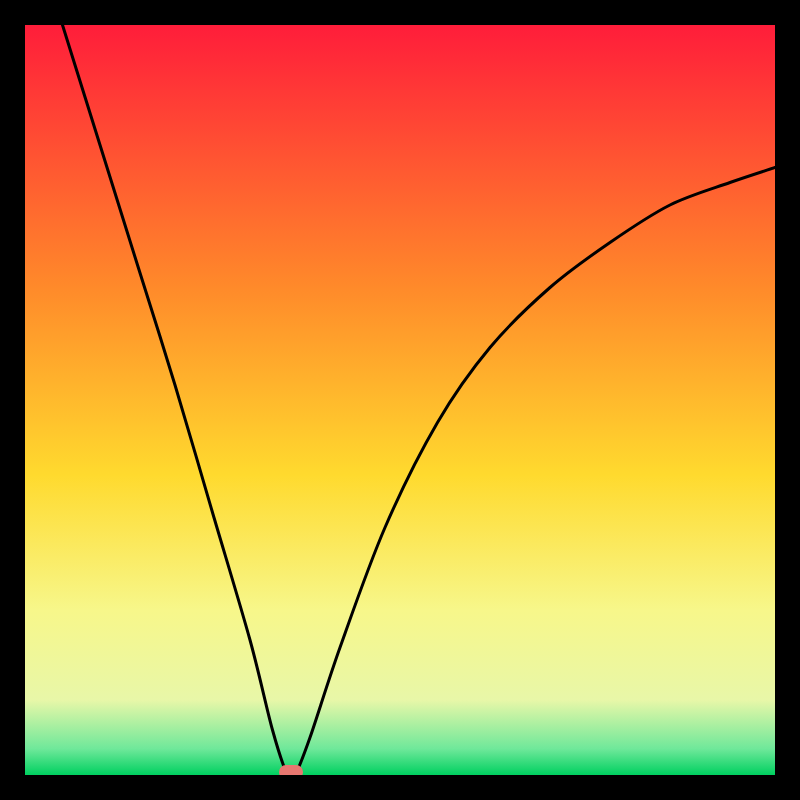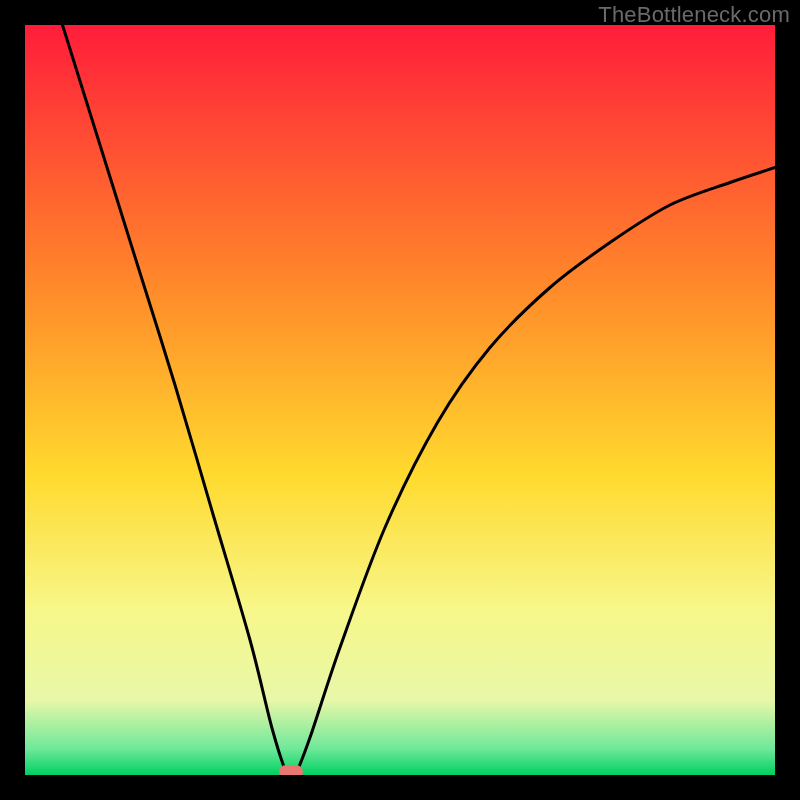--- a/index.html
+++ b/index.html
@@ -65,15 +65,14 @@
             <stop offset="96.5%" stop-color="#6fe89a"></stop>
             <stop offset="100%" stop-color="#00d060"></stop>
           </linearGradient>
       </defs>
       <rect x="0" y="0" width="750" height="750" fill="url(#bg-grad)"></rect>
       <path id="curve-path" d="M 37.50 0.00 C 43.50 19.20, 63.00 81.60, 75.00 120.00 C 87.00 158.40, 100.50 201.60, 112.50 240.00 C 124.50 278.40, 138.00 320.40, 150.00 360.00 C 162.00 399.60, 175.50 446.70, 187.50 487.50 C 199.50 528.30, 215.40 580.20, 225.00 615.00 C 234.60 649.80, 241.50 683.40, 247.50 705.00 C 253.50 726.60, 258.90 742.80, 262.50 750.00 C 266.10 757.20, 266.40 756.00, 270.00 750.00 C 273.60 744.00, 277.80 732.90, 285.00 712.50 C 292.20 692.10, 303.00 656.10, 315.00 622.50 C 327.00 588.90, 344.40 538.50, 360.00 502.50 C 375.60 466.50, 395.70 426.30, 412.50 397.50 C 429.30 368.70, 447.00 344.10, 465.00 322.50 C 483.00 300.90, 505.80 279.30, 525.00 262.50 C 544.20 245.70, 565.80 230.70, 585.00 217.50 C 604.20 204.30, 625.80 189.60, 645.00 180.00 C 664.20 170.40, 688.20 163.50, 705.00 157.50 C 721.80 151.50, 742.80 144.90, 750.00 142.50" fill="none" stroke="#000" stroke-width="3" stroke-linejoin="round" stroke-linecap="round"></path>
     </svg>
     <div id="marker" class="marker" style="left: 254.25px; top: 740px; background: rgb(231, 119, 112);"></div>
   </div>
 
-  <div class="watermark">TheBottleneck.com</div>
 
 </div>
 
 </body></html>

